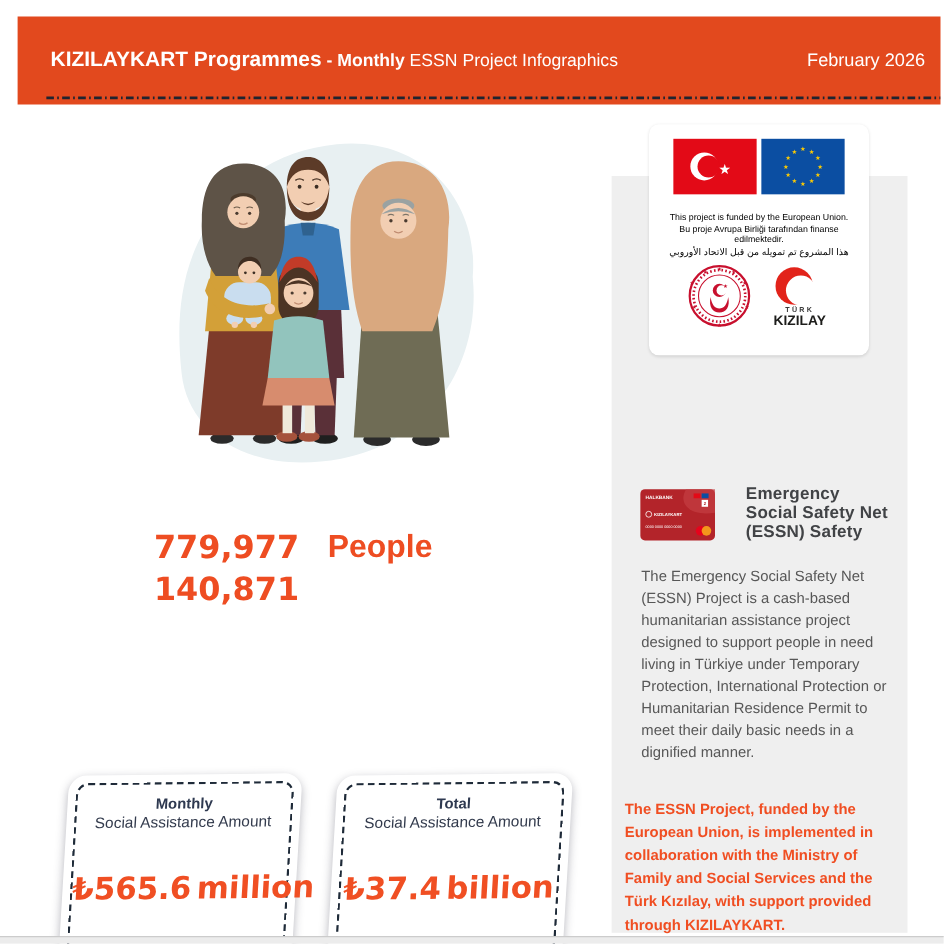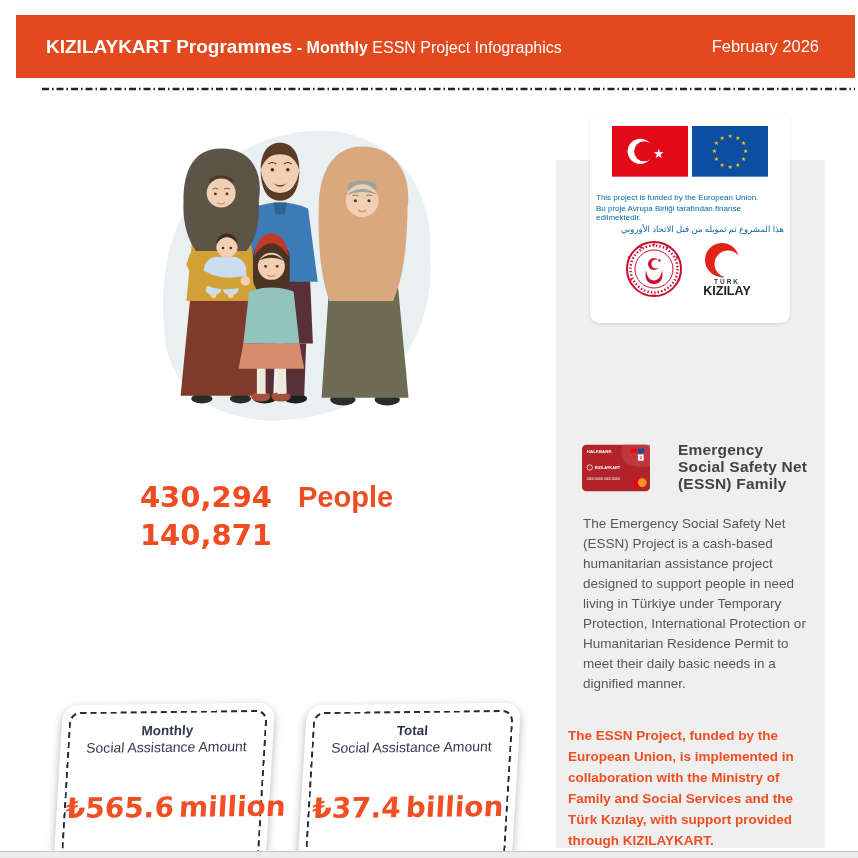--- a/index.html
+++ b/index.html
@@ -1,22 +1,22 @@
 <!DOCTYPE html>
 <html><head>
 <meta charset="utf-8">
 <style>
   * { margin:0; padding:0; box-sizing:border-box; }
   html,body { width:858px; height:858px; }
   body { font-family:"Liberation Sans", sans-serif; background:#ffffff; }
   .page { position:relative; width:858px; height:858px; background:#fff; overflow:hidden; }
 
   
-  .header { position:absolute; left:16px; top:15px; right:3px; height:63px;
-            background:#E2491E; display:flex; align-items:center; padding:0 36px 0 30px; }
+  .header { position:absolute; left:16px; top:15px; right:3px; height:80px;
+            background:#E2491E; display:flex; align-items:center; padding:0 14px 0 30px; }
   .header .title { color:#fff; white-space:nowrap; }
   .t-main { font-size:19px; font-weight:bold; }
   .t-mid  { font-size:16px; font-weight:bold; }
   .t-rest { font-size:16px; font-weight:normal; }
   .header .date { margin-left:auto; color:#fff; font-size:16.5px; }
 
   .sep { position:absolute; left:42px; top:86px; width:813px; height:6px; }
 
   
   .illu { position:absolute; left:113px; top:110px; width:338px; height:332px; }
@@ -40,21 +40,21 @@
   .coupon-sub   { font-size:14px; color:#333B4D; margin-top:1px; }
   .coupon-amount { margin-top:36px; color:#F04F23; font-weight:bold; font-size:28px;
                    font-family:"DejaVu Sans","Liberation Sans",sans-serif; white-space:nowrap; }
   .coupon-amount .unit { margin-left:5px; }
 
   
   .panel { position:absolute; left:556px; top:160px; width:269px; height:688px; background:#EFEFEF; }
   .fund-card { position:absolute; left:34px; top:-47px; width:200px; height:210px;
                background:#fff; border-radius:9px; box-shadow:0 1px 3px rgba(0,0,0,.12); }
   .flags { position:absolute; left:22px; top:13px; width:156px; height:64px; display:flex; gap:4px; }
-  .fund-text { position:absolute; left:6px; top:80px; width:188px; color:#0369a1; }
+  .fund-text { position:absolute; left:6px; top:80px; width:188px; text-align:center; color:#000000; }
   .fund-en { font-size:8px; }
   .fund-tr { font-size:8px; margin-top:2px; }
   .fund-ar { font-size:8.5px; margin-top:2px; direction:rtl; }
   .seal   { position:absolute; left:34px; top:126px; width:60px; height:60px; }
   .kizilay { position:absolute; left:104px; top:127px; width:64px; height:60px; }
 
   .essn-card { position:absolute; left:26px; top:284px; width:68px; height:48px; }
   .essn-title { position:absolute; left:102px; top:281px; width:156px;
                 font-size:15.5px; line-height:17px; font-weight:bold; color:#414346; letter-spacing:.2px;margin-left:20px; }
   .essn-body { position:absolute; left:27px; top:354px; width:224px;
@@ -157,21 +157,21 @@
       <circle cx="158" cy="160" r="1.5" fill="#4A3B30"></circle>
         <circle cx="170" cy="160" r="1.5" fill="#4A3B30"></circle>
       <path d="M160 169 q4 3 8 0" stroke="#C08D72" stroke-width="1.2" fill="none"></path>
       <path d="M141 186 Q164 178 187 186 L193 240 L135 240 Z" fill="#92C4BD"></path>
       <path d="M135 240 L193 240 L198 266 L130 266 Z" fill="#D78C6E"></path>
     </g>
   </svg>
 
   <div class="stats">
     <div class="stats-grid">
-      <div class="stat-val">430,294</div>
+      <div class="stat-val">779,977</div>
       <div class="stat-lab">People</div>
       <div class="stat-val">140,871</div>
     </div>
   </div>
 
   <div class="coupon coupon-1">
     <div class="coupon-inner">
       <div class="coupon-title">Monthly</div>
       <div class="coupon-sub">Social Assistance Amount</div>
       <div class="coupon-amount"><span>₺565.6</span><span class="unit">million</span></div>
@@ -257,21 +257,21 @@
       <circle cx="16" cy="47" r="5.5" fill="none" stroke="#ffffff" stroke-width="1.5"></circle>
       <text x="26" y="50.5" font-size="8" font-weight="bold" fill="#ffffff">KIZILAYKART</text>
       <text x="10" y="73" font-size="7" fill="#ffffff">0000  0000  0000  0000</text>
       <circle cx="113" cy="78" r="9" fill="#EB001B" opacity="0.9"></circle>
       <circle cx="124" cy="78" r="9" fill="#F79E1B" opacity="0.95"></circle>
     </svg>
 
     <div class="essn-title">
       <span style="display:block">Emergency</span>
       <span style="display:block">Social Safety Net</span>
-      <span style="display:block">(ESSN) Family</span>
+      <span style="display:block">(ESSN) Safety</span>
     </div>
 
     <div class="essn-body">The Emergency Social Safety Net (ESSN) Project is a cash-based humanitarian assistance project designed to support people in need living in Türkiye under Temporary Protection, International Protection or Humanitarian Residence Permit to meet their daily basic needs in a dignified manner.</div>
 
     <div class="essn-highlight">The ESSN Project, funded by the European Union, is implemented in collaboration with the Ministry of Family and Social Services and the Türk Kızılay, with support provided through KIZILAYKART.</div>
   </div>
 
   <div class="bottom-strip"></div>
 
 </div>

